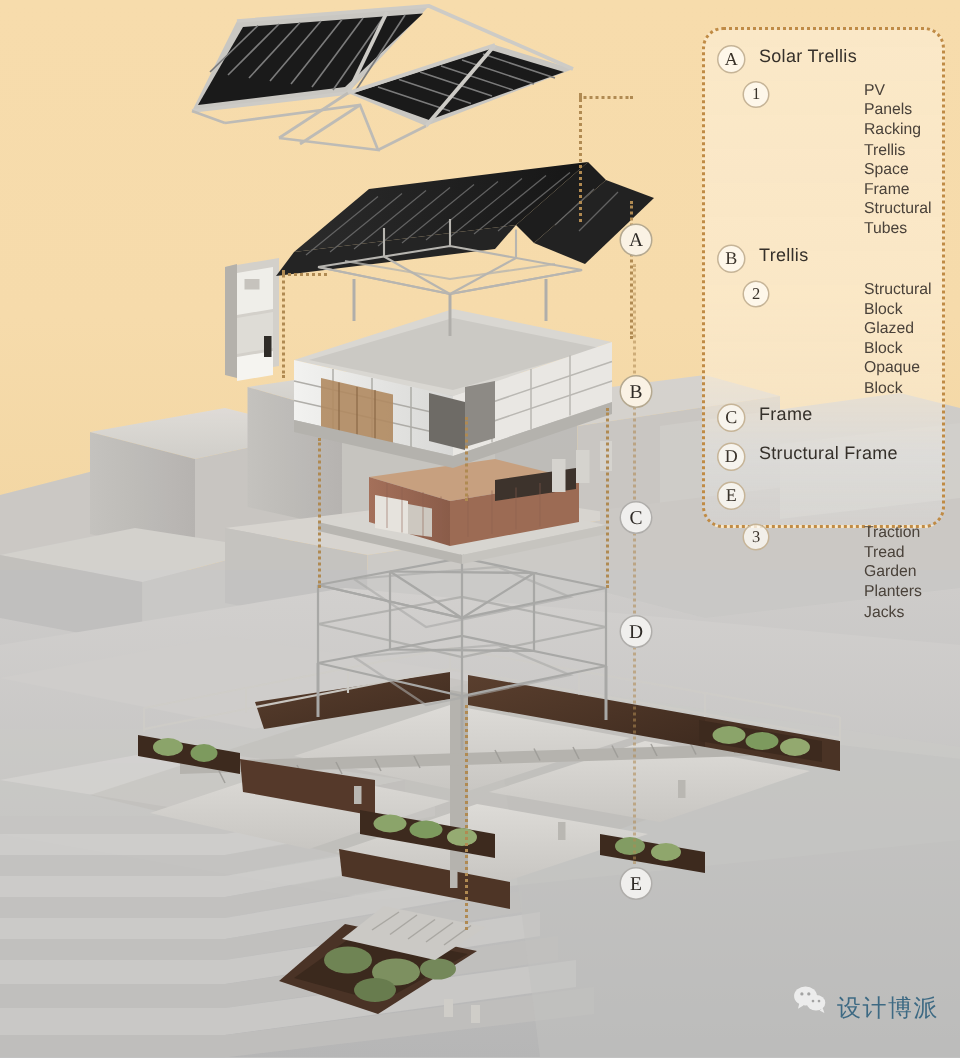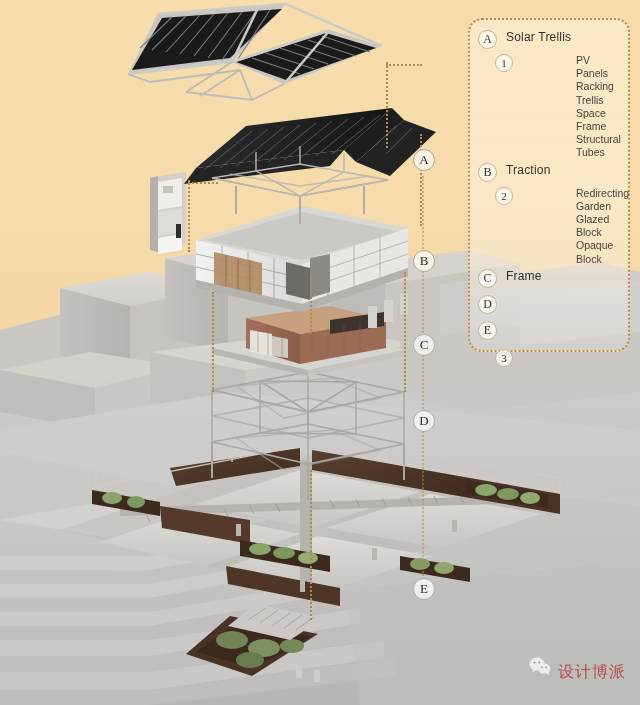--- a/index.html
+++ b/index.html
@@ -63,21 +63,21 @@
   .lsub { margin-left:17px; }
   .lsub div { font-size:10.5px; line-height:13.2px; color:#4a423a;padding-left:46px; }
   .indent { margin-left:17px; }
 
   
   #watermark {
     position:absolute; right:14px; bottom:22px;
     display:flex; align-items:center; gap:7px;
     opacity:.72;
   }
-  .wm-text { font-size:16px; color:#b91c1c; letter-spacing:1px;
+  .wm-text { font-size:16px; color:#0c4a6e; letter-spacing:1px;
              font-family:Liberation Serif, serif;margin-top:12px; }
 </style>
 </head>
 <body>
 
 <div id="stage">
 
   <div class="sky"></div>
   <div class="ground"></div>
 
@@ -474,47 +474,53 @@
       <div class="lsub">
         <div>PV Panels</div>
         <div>Racking Trellis</div>
         <div>Space Frame</div>
         <div>Structural Tubes</div>
       </div>
     </div>
 
     <div class="lrow major" style="margin-top:2px;">
       <div class="lbadge">B</div>
-      <div class="ltitle">Traction</div>
+      <div class="ltitle">Trellis</div>
     </div>
 
     <div class="lrow" style="margin-top:5px;">
       <div class="lbadge num indent">2</div>
       <div class="lsub">
-        <div>Redirecting Garden</div>
+        <div>Structural Block</div>
         <div>Glazed Block</div>
         <div>Opaque Block</div>
       </div>
     </div>
 
     <div class="lrow major" style="margin-top:3px;">
       <div class="lbadge">C</div>
       <div class="ltitle">Frame</div>
     </div>
 
     <div class="lrow major" style="margin-top:7px;">
       <div class="lbadge">D</div>
+      <div class="ltitle">Structural Frame</div>
     </div>
 
     <div class="lrow major" style="margin-top:7px;">
       <div class="lbadge">E</div>
     </div>
 
     <div class="lrow" style="margin-top:9px;">
       <div class="lbadge num indent">3</div>
+      <div class="lsub">
+        <div>Traction Tread</div>
+        <div>Garden Planters</div>
+        <div>Jacks</div>
+      </div>
     </div>
 
   </div>
 
   <div id="watermark">
     <svg width="22" height="19" viewBox="0 0 22 19">
       <ellipse cx="8" cy="7" rx="7.6" ry="6.4" fill="#ffffff"></ellipse>
       <polygon points="4,11.5 3,15.5 6.6,13.4" fill="#ffffff"></polygon>
       <circle cx="5.6" cy="5.6" r="1.1" fill="#9a9a9a"></circle>
       <circle cx="10.2" cy="5.6" r="1.1" fill="#9a9a9a"></circle>

